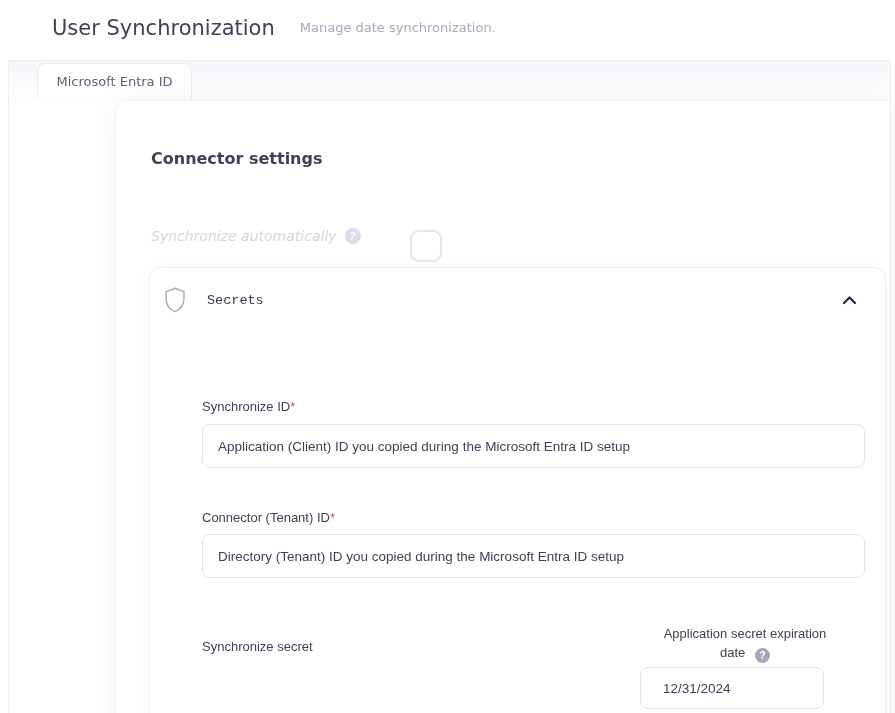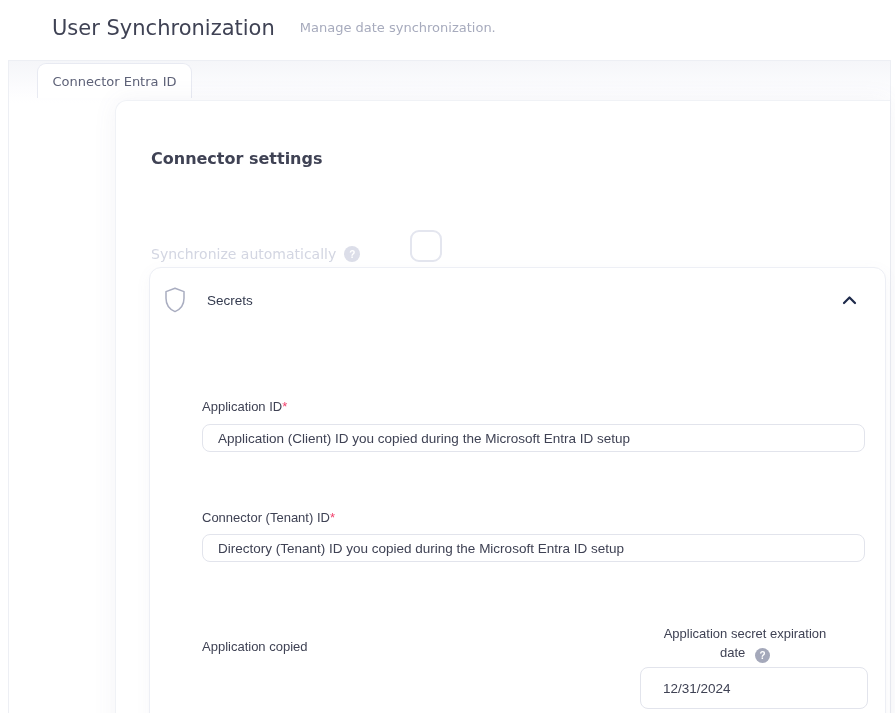--- a/index.html
+++ b/index.html
@@ -20,61 +20,61 @@
       display:flex;align-items:center;justify-content:center;
       font-family:"DejaVu Sans",sans-serif;font-size:13px;color:#5e6278;cursor:pointer;}
 
   
   .panel{position:absolute;left:106px;top:39px;right:0;height:700px;background:#fff;
       border:1px solid #f0f2f6;border-right:none;border-bottom:none;border-radius:12px 0 0 0;
       box-shadow:0 0 24px rgba(93,104,138,0.07);}
   .panel-heading{position:absolute;left:35px;top:48px;
       font-family:"DejaVu Sans",sans-serif;font-size:16px;font-weight:bold;color:#3f4254;}
 
-  .sync-row{position:absolute;left:35px;top:127px;height:34px;display:flex;align-items:flex-end;}
+  .sync-row{position:absolute;left:35px;top:127px;height:34px;display:flex;align-items:flex-start;font-style:italic;}
   .sync-label{font-family:"DejaVu Sans",sans-serif;font-size:14px;color:#d3d6e2;}
   .help-icon{display:inline-flex;align-items:center;justify-content:center;
       width:16px;height:16px;border-radius:50%;background:#dcdee9;color:#fff;
       font-size:10px;font-weight:bold;margin-left:8px;cursor:pointer;flex:0 0 auto;}
   .help-icon.dark{background:#a4a8ba;width:15px;height:15px;vertical-align:-2px;}
   .checkbox{position:absolute;left:294px;top:129px;width:28px;height:28px;
       border:2px solid #e4e6ef;border-radius:9px;background:#fff;cursor:pointer;}
 
   
   .card{position:absolute;left:33px;top:166px;width:735px;height:620px;background:#fff;
       border:1px solid #edeff5;border-radius:12px;box-shadow:0 4px 16px rgba(110,120,150,0.05);}
   .card-header{position:absolute;left:13px;top:16px;right:28px;height:32px;
       display:flex;align-items:center;cursor:pointer;}
-  .card-title{margin-left:20px;font-size:13.5px;font-weight:500;color:#333a4e;}
+  .card-title{margin-left:20px;font-size:13.5px;font-weight:500;color:#333a4e;font-family:Liberation Mono, monospace;}
   .chevron{margin-left:auto;display:flex;align-items:center;}
 
   .f-label{position:absolute;font-size:13px;color:#3f4254;}
   .req{color:#f1416c;}
-  .txt-input{position:absolute;box-sizing:border-box;height:28px;background:#fff;
+  .txt-input{position:absolute;box-sizing:border-box;height:44px;background:#fff;
       border:1px solid #e2e4ec;border-radius:8px;padding:0 15px;
       font-family:"Liberation Sans",sans-serif;font-size:13.5px;font-weight:500;color:#3f4254;outline:none;}
   .txt-input::placeholder{color:#3f4254;opacity:1;font-weight:500;}
 
   .exp-label{position:absolute;left:490px;top:356px;width:210px;
       font-size:13px;color:#3f4254;line-height:19px;text-align:center;}
 </style>
 </head>
 <body>
 
 <div id="root">
 
   <div class="header">
     <span class="header-title">User Synchronization</span>
     <span class="header-sub">Manage date synchronization.</span>
   </div>
 
   <div class="tab-region">
 
     <div class="tab">
-      <span>Connector Entra ID</span>
+      <span>Microsoft Entra ID</span>
     </div>
 
     <div class="panel">
 
       <div class="panel-heading">Connector settings</div>
 
       <div class="sync-row">
         <span class="sync-label">Synchronize automatically</span>
         <span class="help-icon">?</span>
       </div>
@@ -90,37 +90,37 @@
           </span>
           <span class="card-title">Secrets</span>
           <span class="chevron">
             <svg width="15" height="10" viewBox="0 0 15 10" fill="none">
               <polyline points="2,8 7.5,2.5 13,8" stroke="#1e2a4a" stroke-width="2.2" stroke-linecap="round" stroke-linejoin="round"></polyline>
             </svg>
           </span>
         </div>
 
         <div class="f-label" style="left:52px;top:131px;">
-          <span>Application ID</span><span class="req">*</span>
+          <span>Synchronize ID</span><span class="req">*</span>
         </div>
         <input class="txt-input" style="left: 52px; top: 156px; width: 663px;" type="text" placeholder="Application (Client) ID you copied during the Microsoft Entra ID setup">
 
         <div class="f-label" style="left:52px;top:242px;">
           <span>Connector (Tenant) ID</span><span class="req">*</span>
         </div>
         <input class="txt-input" style="left: 52px; top: 266px; width: 663px;" type="text" placeholder="Directory (Tenant) ID you copied during the Microsoft Entra ID setup">
 
-        <div class="f-label" style="left:52px;top:371px;">Application copied</div>
+        <div class="f-label" style="left:52px;top:371px;">Synchronize secret</div>
 
         <div class="exp-label">
           <span>Application secret expiration</span><br>
           <span>date</span>
           <span class="help-icon dark" style="margin-left:6px;">?</span>
         </div>
-        <input class="txt-input" style="left: 490px; top: 399px; width: 228px; height: 42px; padding-left: 22px;" type="text" value="12/31/2024">
+        <input class="txt-input" style="left: 490px; top: 399px; width: 184px; height: 42px; padding-left: 22px;" type="text" value="12/31/2024">
 
       </div>
 
     </div>
 
   </div>
 
 </div>
 
 </body></html>

